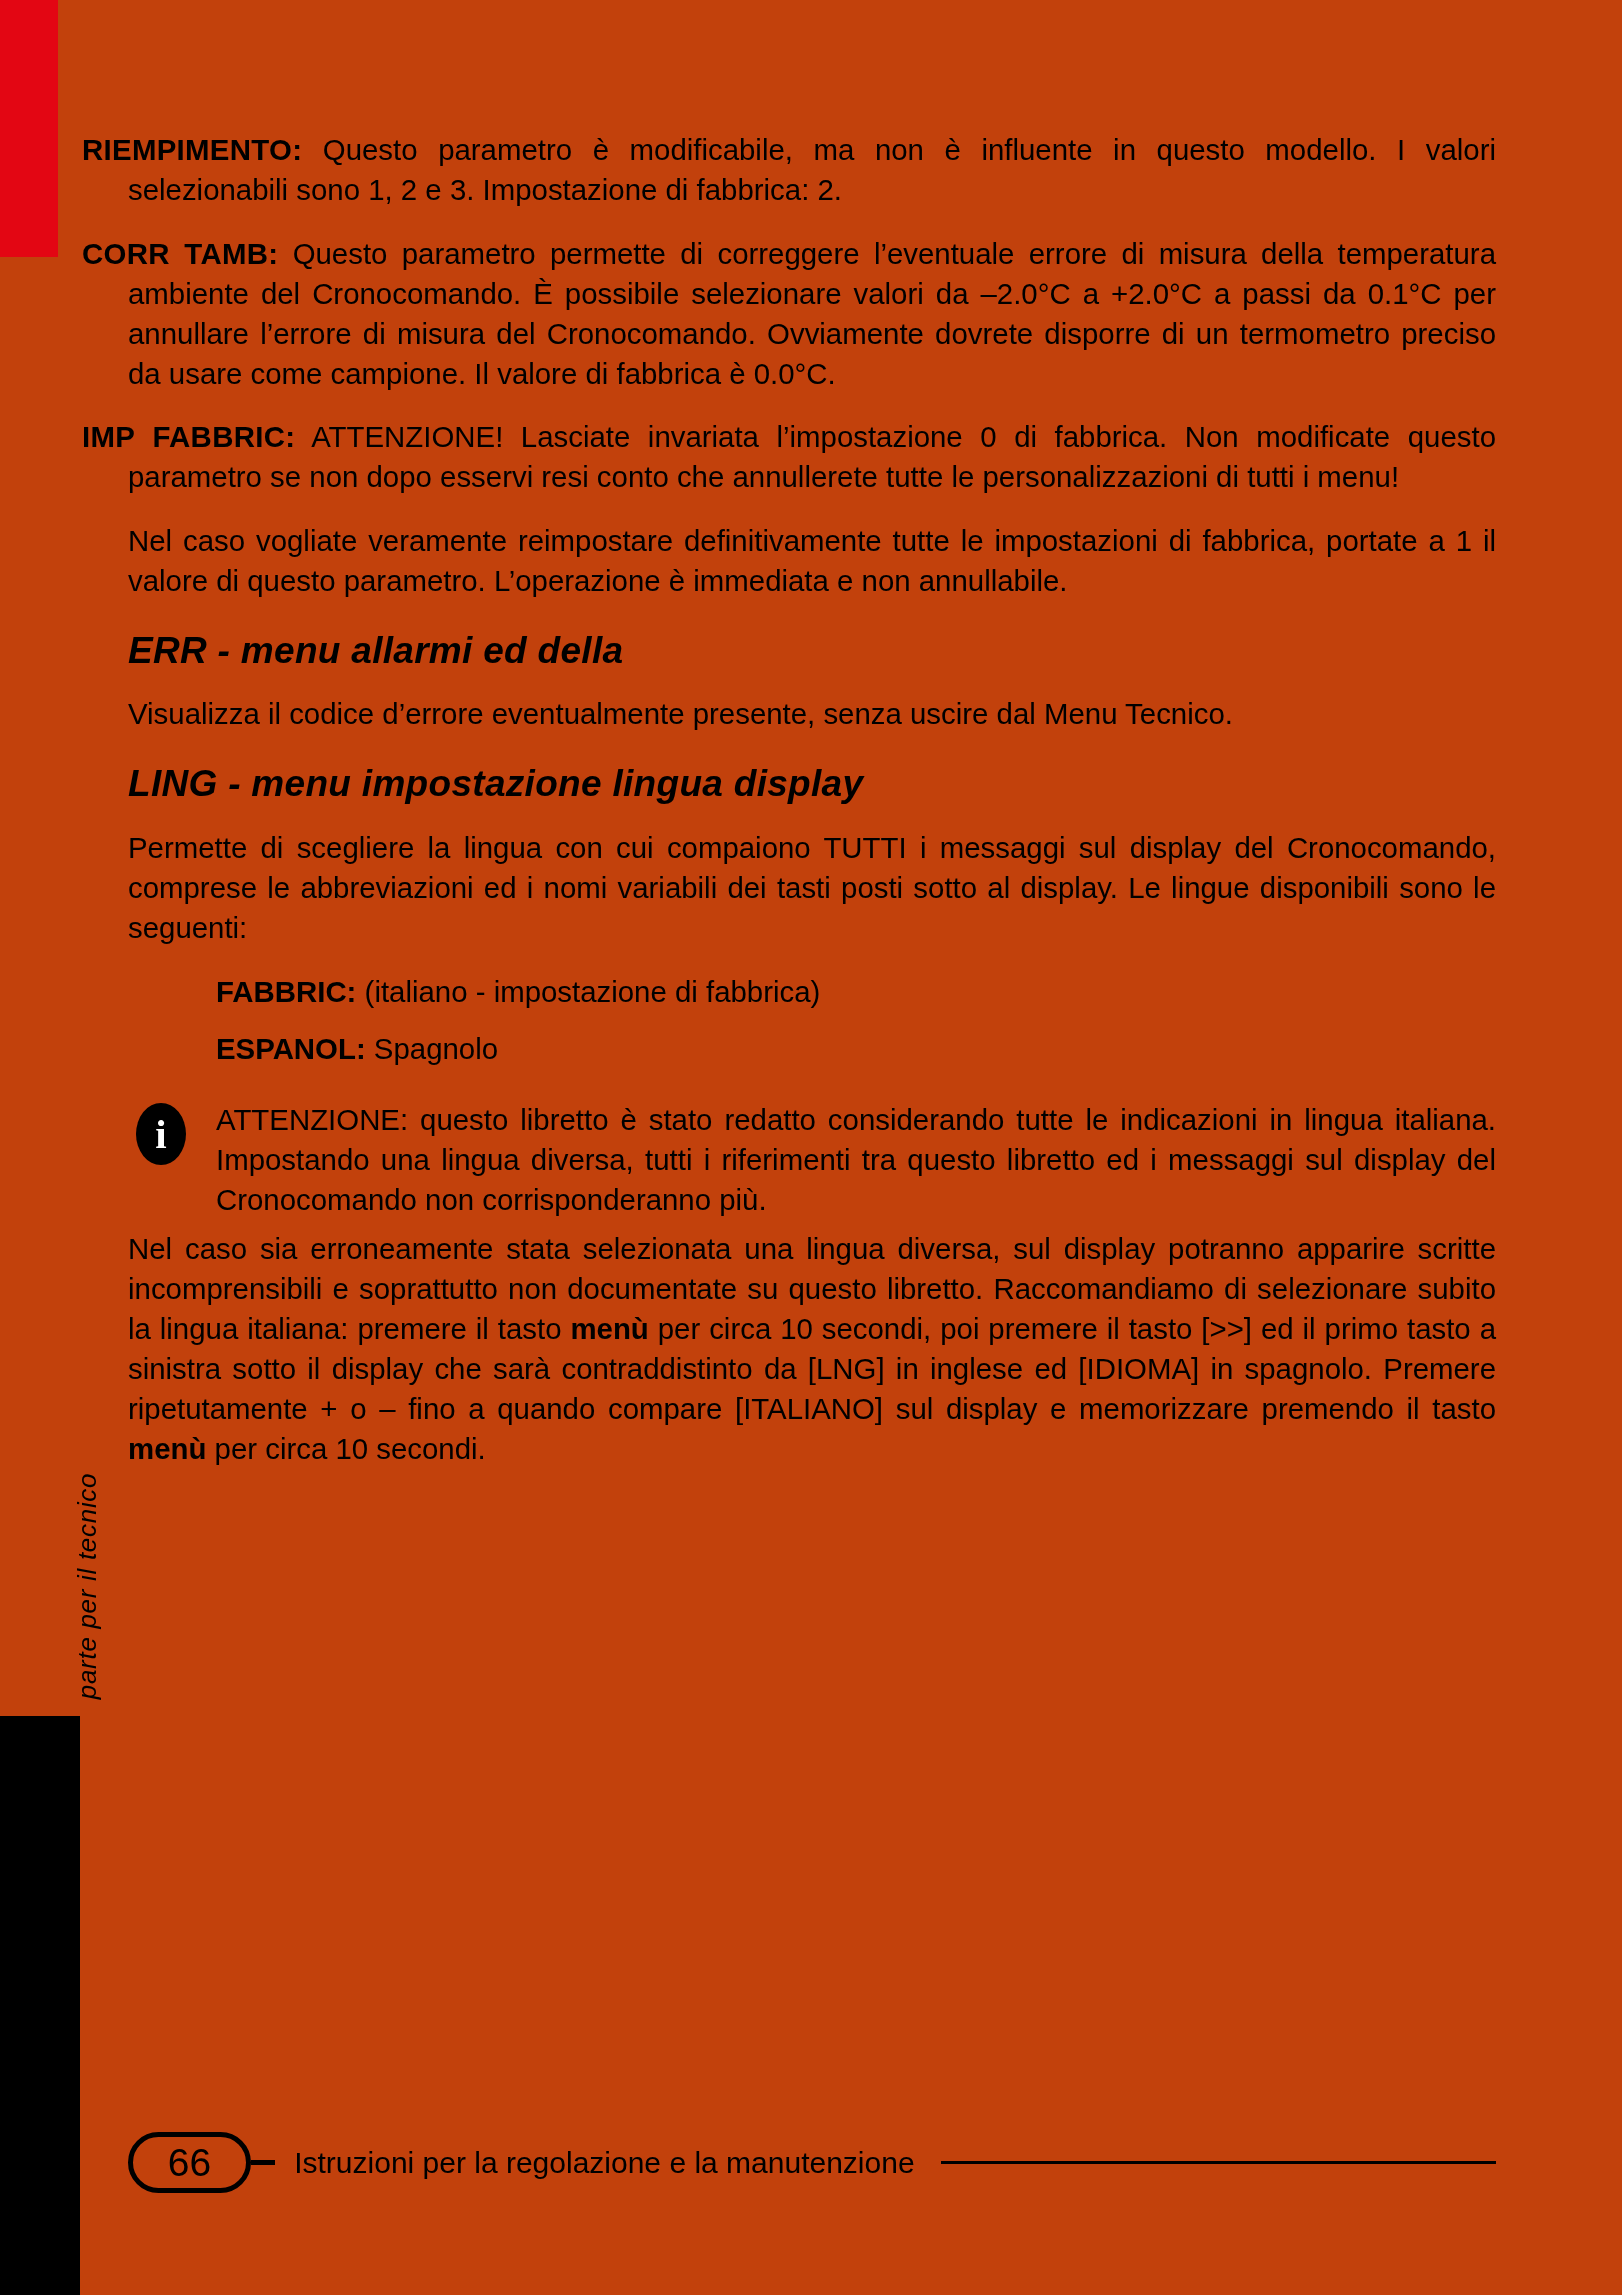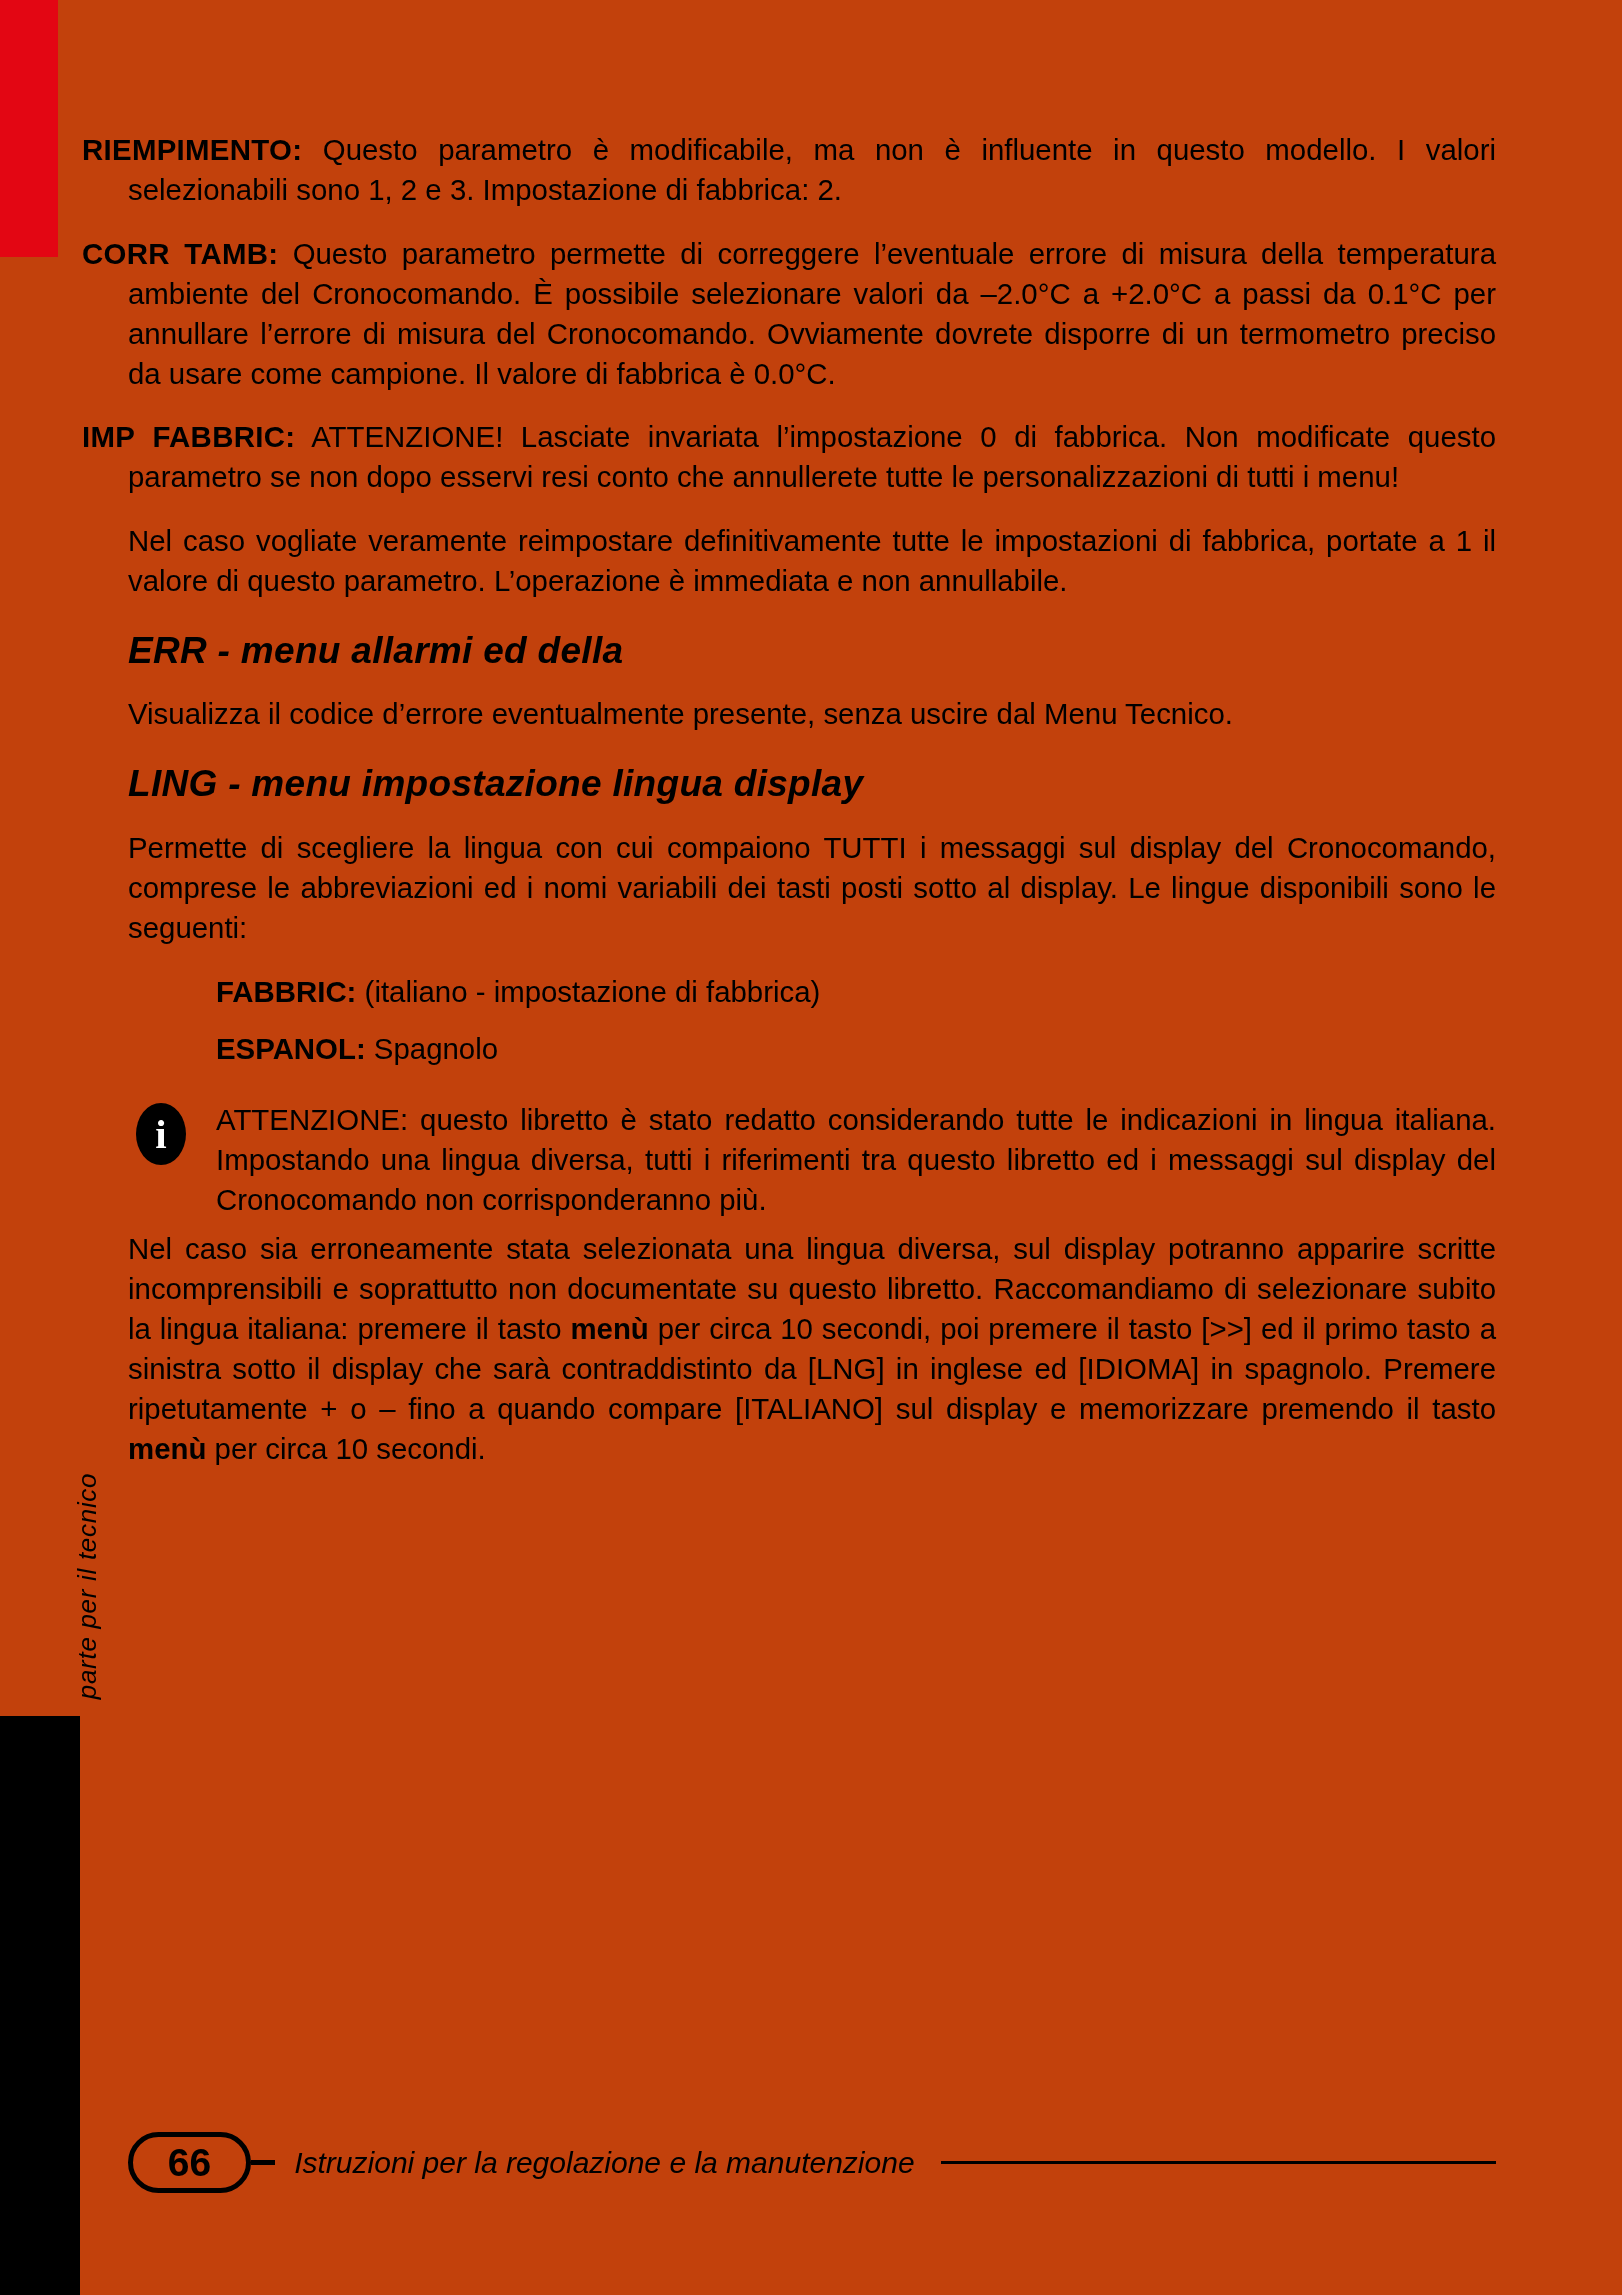--- a/index.html
+++ b/index.html
@@ -62,26 +62,26 @@
   }
   .footer{
     position:absolute;left:128px;top:2132px;width:1368px;
     display:flex;align-items:center;
   }
   .pill{
     flex:none;
     width:113px;height:51px;
     border:5.9px solid #000;border-radius:34px;
     display:flex;align-items:center;justify-content:center;
-    font-weight:bold;font-size:39px;
+    font-weight:normal;font-size:39px;
   }
   .pill-dash{flex:none;width:23.6px;height:5.2px;background:#000;}
   .footer-text{
     flex:none;
-    font-style:italic;font-size:30px;
+    font-size:30px;
     margin-left:19.6px;white-space:nowrap;
   }
   .footer-rule{flex:1;height:3.3px;background:#000;margin-left:26px;}
 </style>
 </head>
 <body>
 
 <div class="page">
 
   <div class="red-tab"></div>

